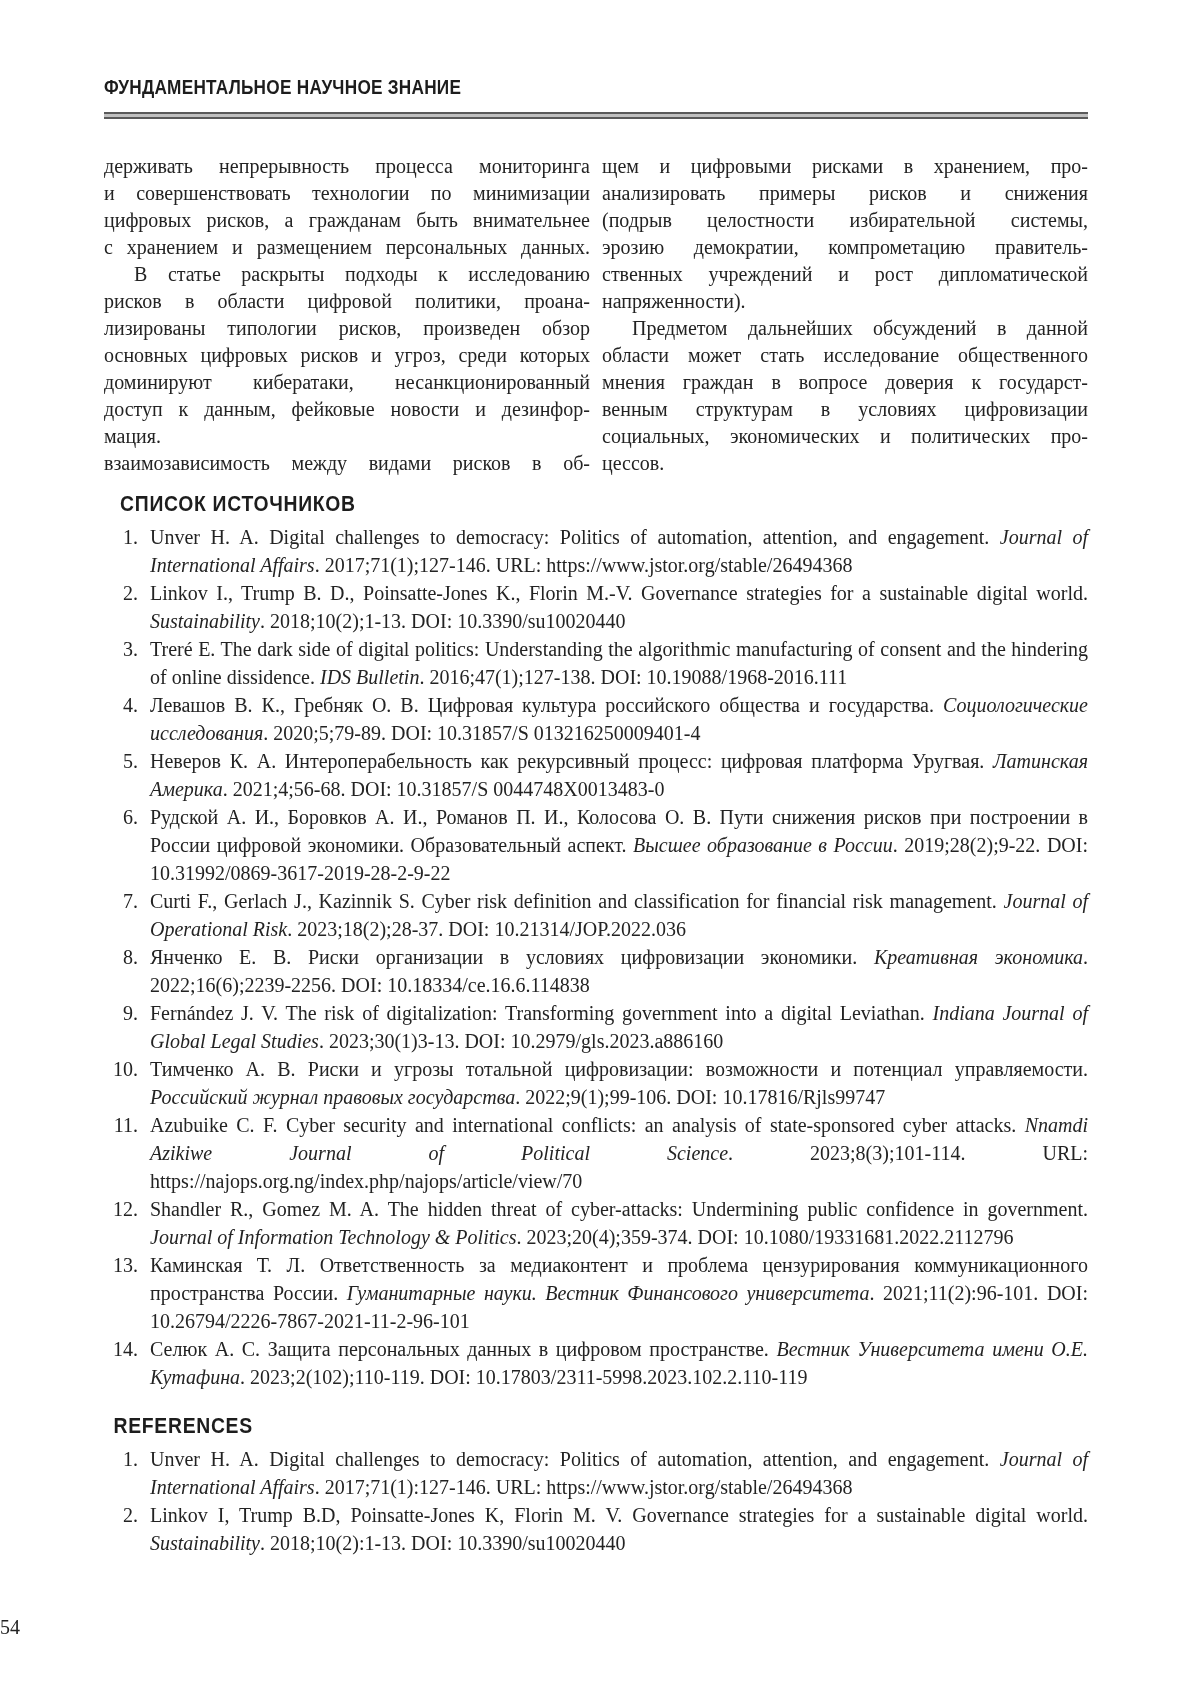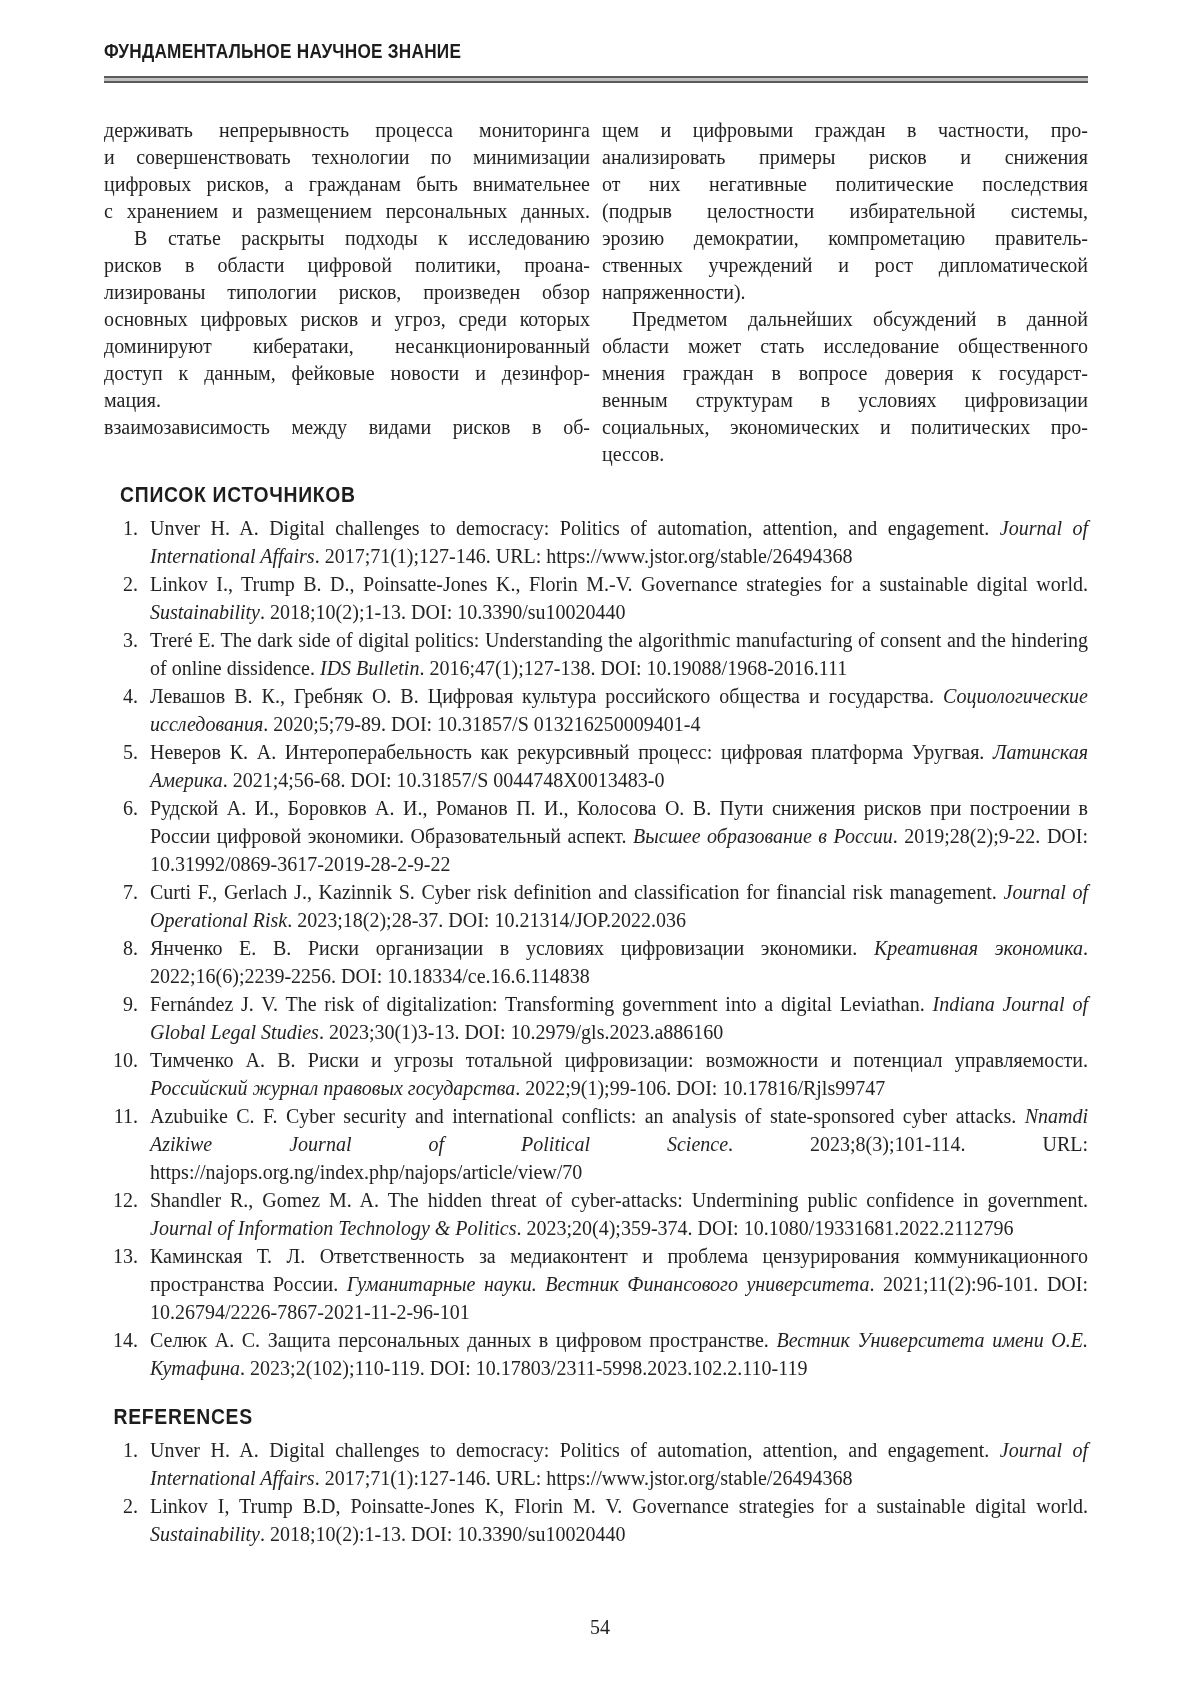--- a/index.html
+++ b/index.html
@@ -8,21 +8,21 @@
     --rule-light:#c0c0c0;
     --paper:#ffffff;
   }
   html,body{margin:0;padding:0;background:#e8e8e8;}
   .page{
     position:relative;
     width:1200px;height:1697px;
     margin:0 auto;
     background:var(--paper);
     box-sizing:border-box;
-    padding:40px 112px 0 104px;
+    padding:76px 112px 0 104px;
     overflow:hidden;
     color:var(--ink);
     font-family:"Liberation Serif","DejaVu Serif",serif;
   }
   
   .htitle{
     font-family:"Liberation Sans","DejaVu Sans",sans-serif;
     font-weight:bold;
     font-size:20px;
     letter-spacing:.3px;
@@ -77,21 +77,20 @@
     left:0;top:0;
     width:34px;
     text-align:right;
   }
   .reflist i{font-style:italic;}
   
   .pageno{
     position:absolute;
     left:0;right:0;
     bottom:58px;
-    text-align:center;
     font-size:20px;
     color:var(--ink);
   }
 </style>
 </head>
 <body>
 
 <div class="page">
 
   <header>
@@ -110,23 +109,22 @@
         <div class="tl j ind">В статье раскрыты подходы к исследованию</div>
         <div class="tl j">рисков в области цифровой политики, проана-</div>
         <div class="tl j">лизированы типологии рисков, произведен обзор</div>
         <div class="tl j">основных цифровых рисков и угроз, среди которых</div>
         <div class="tl j">доминируют кибератаки, несанкционированный</div>
         <div class="tl j">доступ к данным, фейковые новости и дезинфор-</div>
         <div class="tl">мация.</div>
         <div class="tl j">взаимозависимость между видами рисков в об-</div>
       </div>
     <div class="col">
-        <div class="tl j">щем и цифровыми граждан в частности, про-</div>
+        <div class="tl j">щем и цифровыми рисками в хранением, про-</div>
         <div class="tl j">анализировать примеры рисков и снижения</div>
-        <div class="tl j">от них негативные политические последствия</div>
         <div class="tl j">(подрыв целостности избирательной системы,</div>
         <div class="tl j">эрозию демократии, компрометацию правитель-</div>
         <div class="tl j">ственных учреждений и рост дипломатической</div>
         <div class="tl">напряженности).</div>
         <div class="tl j ind">Предметом дальнейших обсуждений в данной</div>
         <div class="tl j">области может стать исследование общественного</div>
         <div class="tl j">мнения граждан в вопросе доверия к государст-</div>
         <div class="tl j">венным структурам в условиях цифровизации</div>
         <div class="tl j">социальных, экономических и политических про-</div>
         <div class="tl">цессов.</div>

